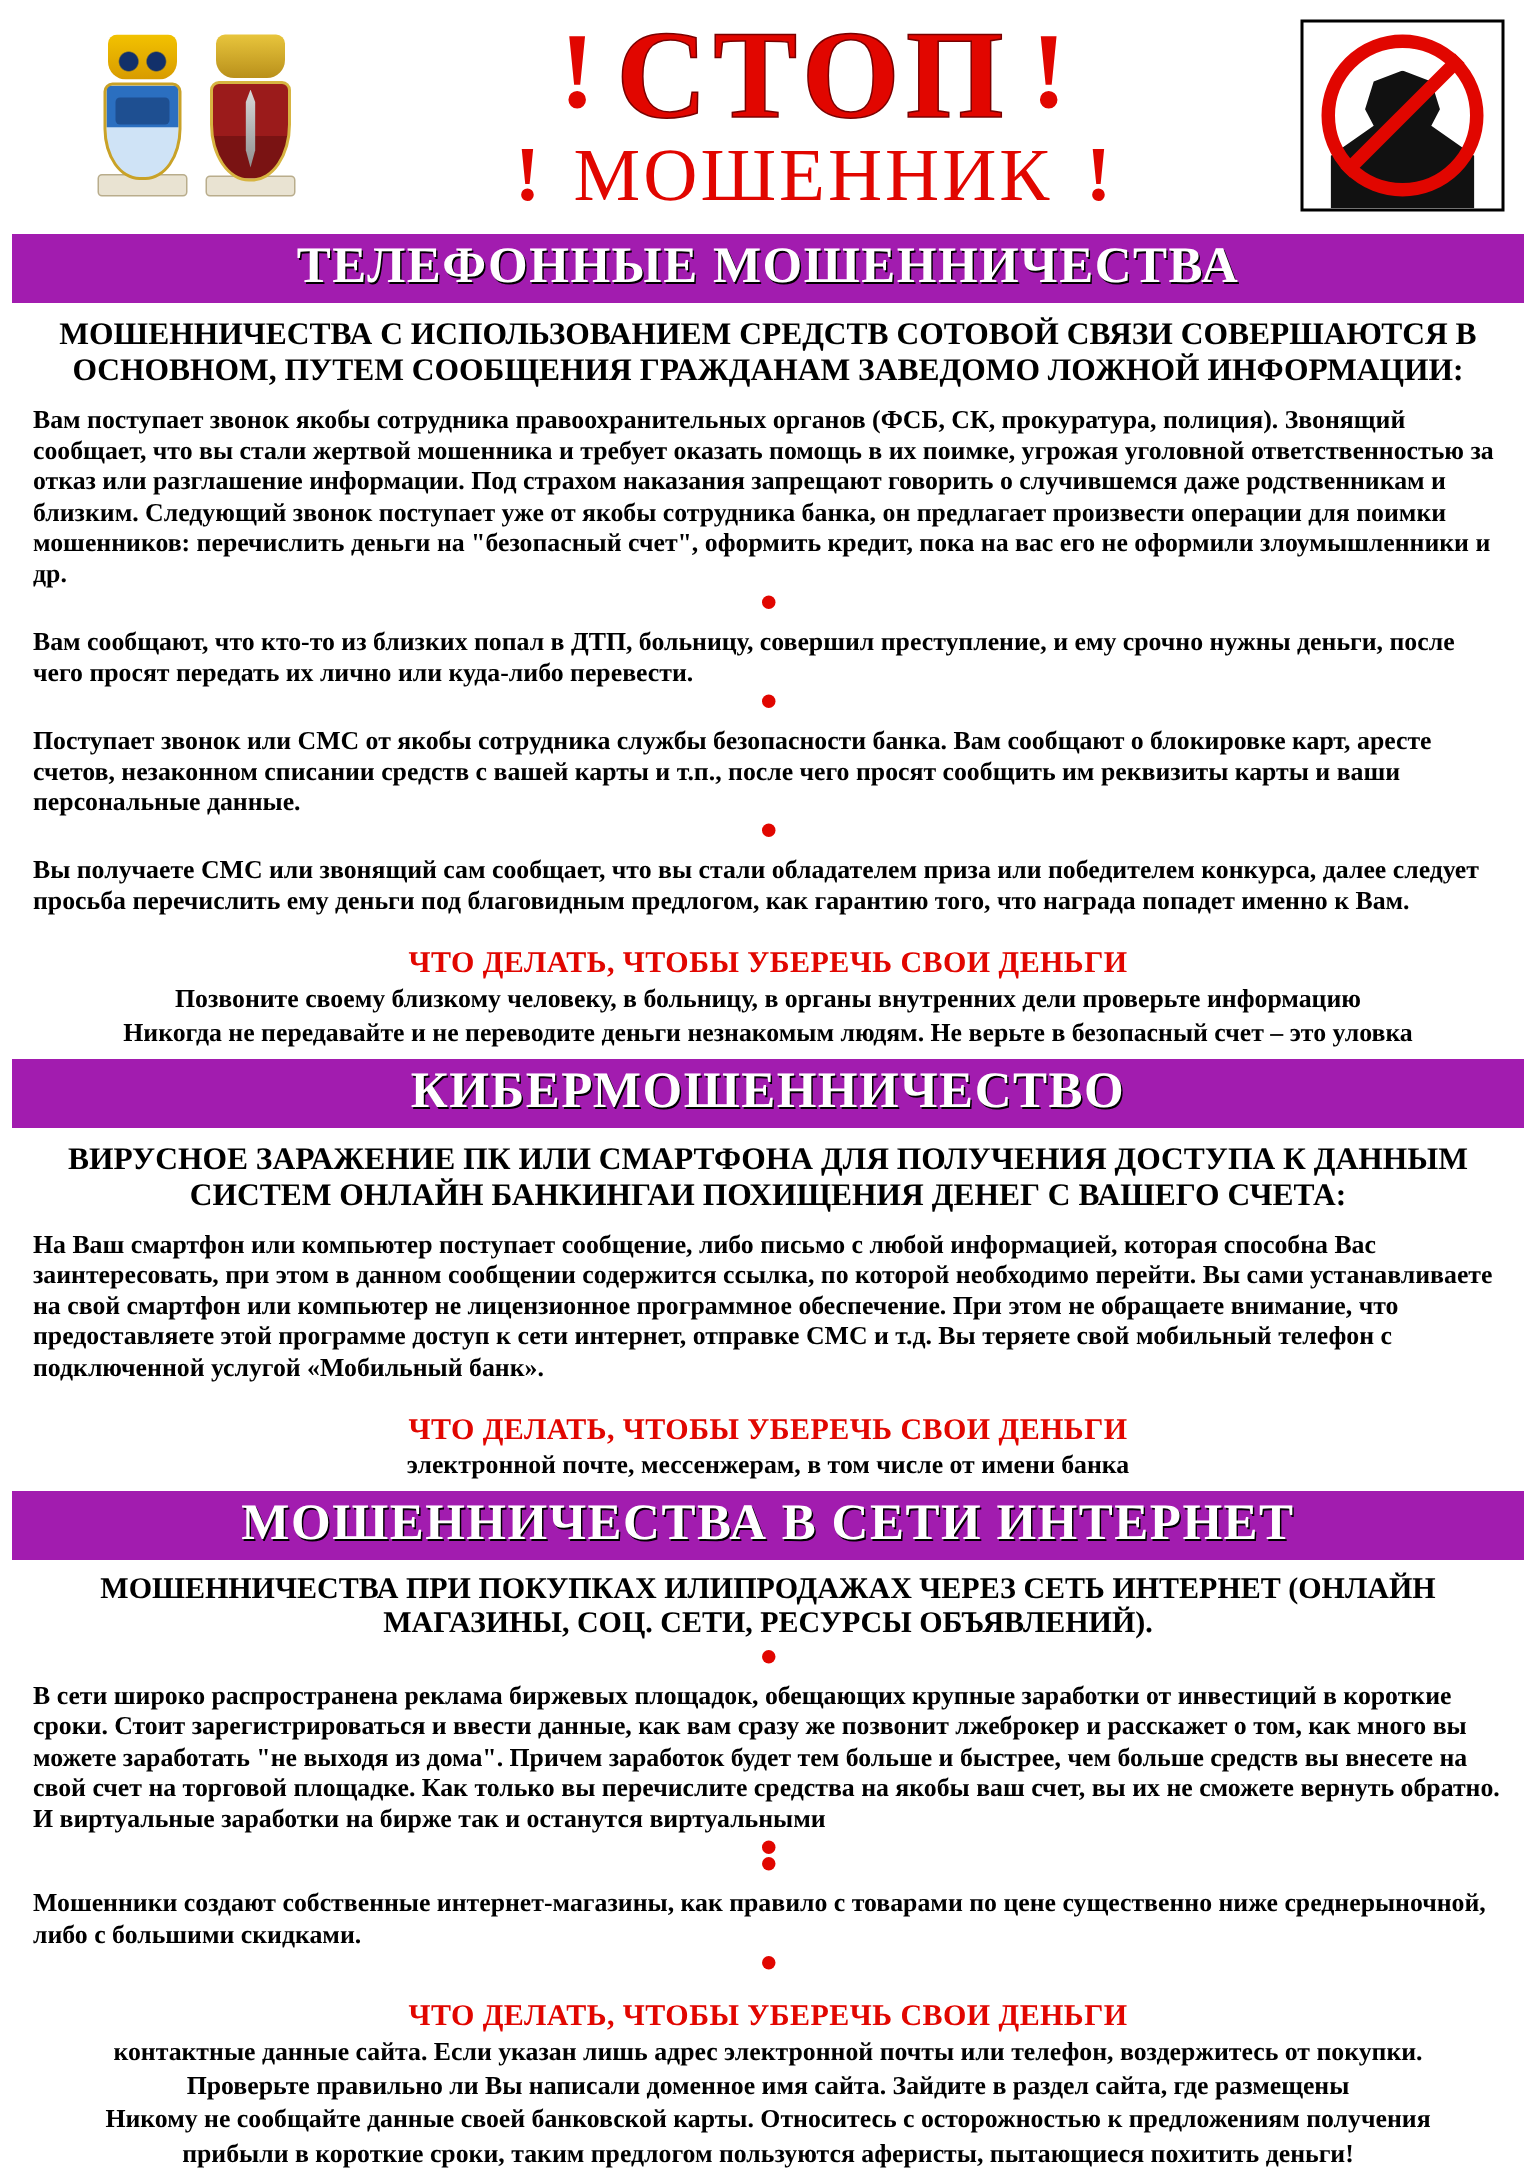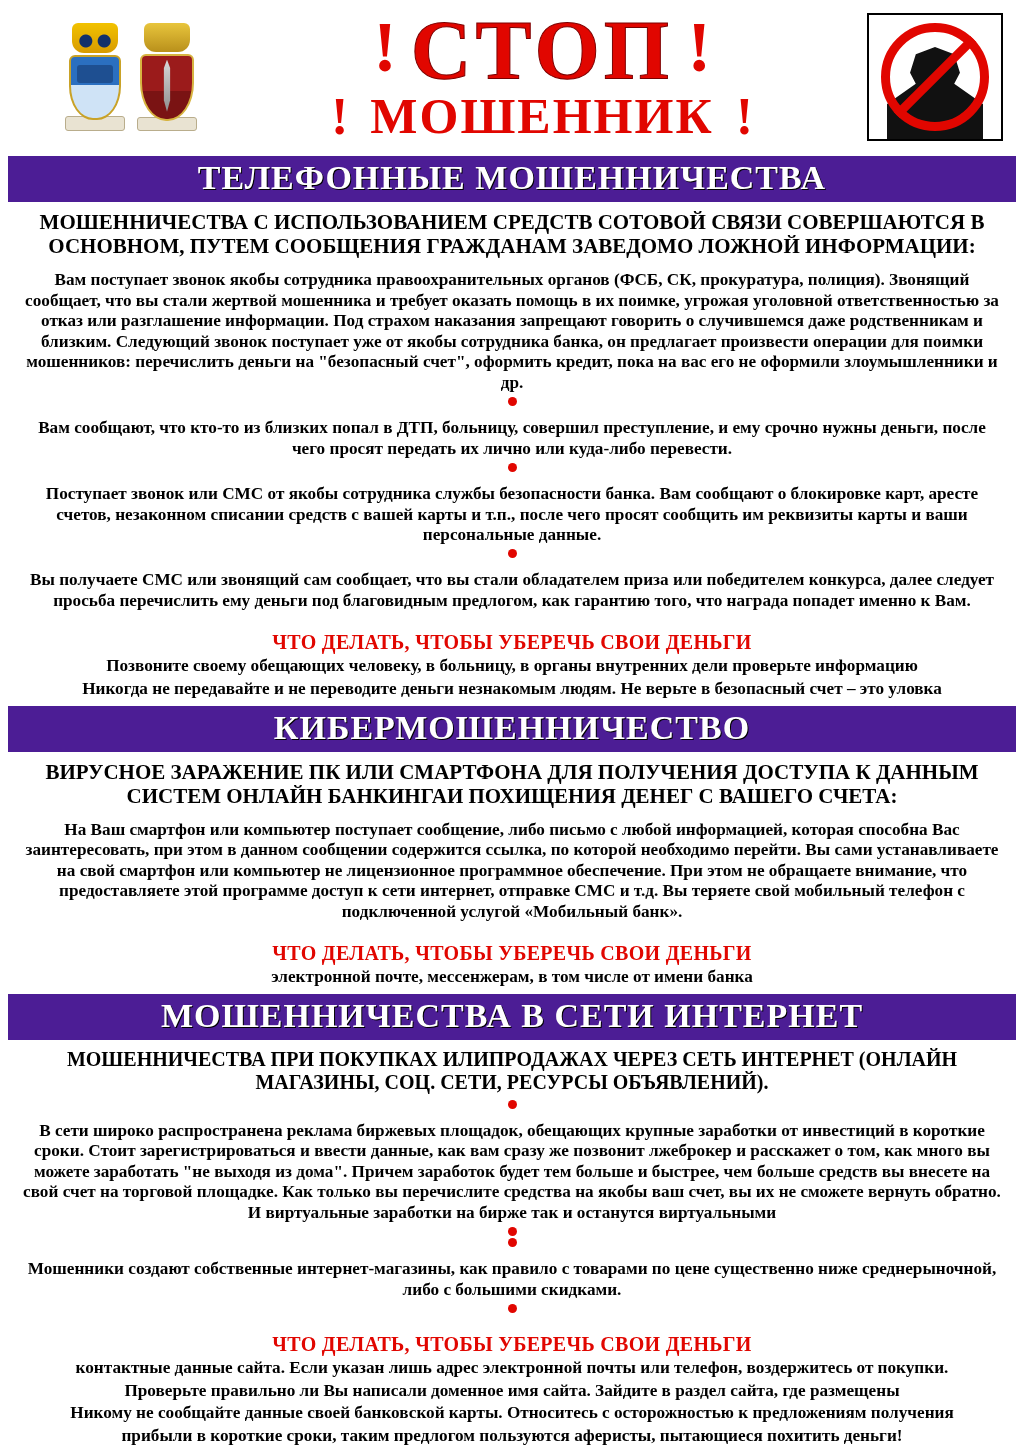--- a/index.html
+++ b/index.html
@@ -100,21 +100,21 @@
     letter-spacing:4px;
     -webkit-text-stroke:1px #7a0000;
     font-family:"Liberation Serif", serif;
   }
   .fraud-line{
     display:flex;align-items:center;justify-content:center;gap:22px;
     margin-top:-6px;
   }
   .excl-sm{color:#e10600;font-weight:bold;font-size:52px;}
   .fraud-word{
-    color:#e10600;font-weight:bold;font-size:50px;letter-spacing:2px;
+    color:#e10600;font-weight:normal;font-size:50px;letter-spacing:2px;
   }
 
   .noface{
     width:150px;flex:0 0 150px;
     display:flex;align-items:center;justify-content:center;
   }
   .noface-box{
     position:relative;width:132px;height:124px;
     border:2px solid #000;background:#fff;
   }
@@ -130,21 +130,21 @@
     box-sizing:border-box;
   }
   .noface-box .slash{
     position:absolute;left:50%;top:50%;
     width:108px;height:9px;background:#e10600;
     transform:translate(-50%,-50%) rotate(-45deg);
   }
 
   
   .banner{
-    background:#4c1d95;
+    background:#a21caf;
     color:#fff;
     text-align:center;
     font-weight:bold;
     font-size:34px;
     letter-spacing:1px;
     padding:3px 0 5px 0;
     margin:4px 0 6px 0;
     border-top:2px solid #fff;
     border-bottom:2px solid #fff;
     text-shadow:1px 1px 0 #000;
@@ -153,21 +153,21 @@
   .section-head{
     text-align:center;
     font-weight:bold;
     font-size:21px;
     line-height:1.15;
     margin:2px 10px 6px 10px;
   }
   .section-head.small{font-size:20px;}
 
   .para{
-    text-align:center;
+    text-align:left;
     font-size:17.2px;
     line-height:1.19;
     font-weight:bold;
     margin:12px 14px 4px 14px;
   }
 
   .bullet{
     display:block;
     width:100%;
     text-align:center;
@@ -243,21 +243,21 @@
 
   <div class="para">Вам поступает звонок якобы сотрудника правоохранительных органов (ФСБ, СК, прокуратура, полиция). Звонящий сообщает, что вы стали жертвой мошенника и требует оказать помощь в их поимке, угрожая уголовной ответственностью за отказ или разглашение информации. Под страхом наказания запрещают говорить о случившемся даже родственникам и близким. Следующий звонок поступает уже от якобы сотрудника банка, он предлагает произвести операции для поимки мошенников: перечислить деньги на "безопасный счет", оформить кредит, пока на вас его не оформили злоумышленники и др.</div>
   <div class="bullet"><span></span></div>
   <div class="para">Вам сообщают, что кто-то из близких попал в ДТП, больницу, совершил преступление, и ему срочно нужны деньги, после чего просят передать их лично или куда-либо перевести.</div>
   <div class="bullet"><span></span></div>
   <div class="para">Поступает звонок или СМС от якобы сотрудника службы безопасности банка. Вам сообщают о блокировке карт, аресте счетов, незаконном списании средств с вашей карты и т.п., после чего просят сообщить им реквизиты карты и ваши персональные данные.</div>
   <div class="bullet"><span></span></div>
   <div class="para">Вы получаете СМС или звонящий сам сообщает, что вы стали обладателем приза или победителем конкурса, далее следует просьба перечислить ему деньги под благовидным предлогом, как гарантию того, что награда попадет именно к Вам.</div>
 
   <div class="what">ЧТО ДЕЛАТЬ, ЧТОБЫ УБЕРЕЧЬ СВОИ ДЕНЬГИ</div>
-  <div class="advice">Позвоните своему обещающих человеку, в больницу, в органы внутренних дели проверьте информацию</div>
+  <div class="advice">Позвоните своему близкому человеку, в больницу, в органы внутренних дели проверьте информацию</div>
   <div class="advice">Никогда не передавайте и не переводите деньги незнакомым людям. Не верьте в безопасный счет – это уловка</div>
 
   <div class="banner">КИБЕРМОШЕННИЧЕСТВО</div>
   <div class="section-head">ВИРУСНОЕ ЗАРАЖЕНИЕ ПК ИЛИ СМАРТФОНА ДЛЯ ПОЛУЧЕНИЯ ДОСТУПА К ДАННЫМ СИСТЕМ ОНЛАЙН БАНКИНГАИ ПОХИЩЕНИЯ  ДЕНЕГ С ВАШЕГО СЧЕТА:</div>
   <div class="para">На Ваш смартфон или компьютер поступает сообщение, либо письмо с любой информацией, которая способна Вас заинтересовать, при этом в данном сообщении содержится ссылка, по которой необходимо перейти. Вы сами устанавливаете на свой смартфон или компьютер не лицензионное программное обеспечение. При этом не обращаете внимание, что предоставляете этой программе доступ к сети интернет, отправке СМС и т.д. Вы теряете свой мобильный телефон с подключенной услугой «Мобильный банк».</div>
   <div class="what">ЧТО ДЕЛАТЬ, ЧТОБЫ УБЕРЕЧЬ СВОИ ДЕНЬГИ</div>
   <div class="advice">электронной почте, мессенжерам, в том числе от имени банка</div>
 
   <div class="banner">МОШЕННИЧЕСТВА В СЕТИ ИНТЕРНЕТ</div>
   <div class="section-head small">МОШЕННИЧЕСТВА ПРИ ПОКУПКАХ ИЛИПРОДАЖАХ ЧЕРЕЗ СЕТЬ ИНТЕРНЕТ (ОНЛАЙН МАГАЗИНЫ, СОЦ. СЕТИ, РЕСУРСЫ ОБЪЯВЛЕНИЙ).</div>

